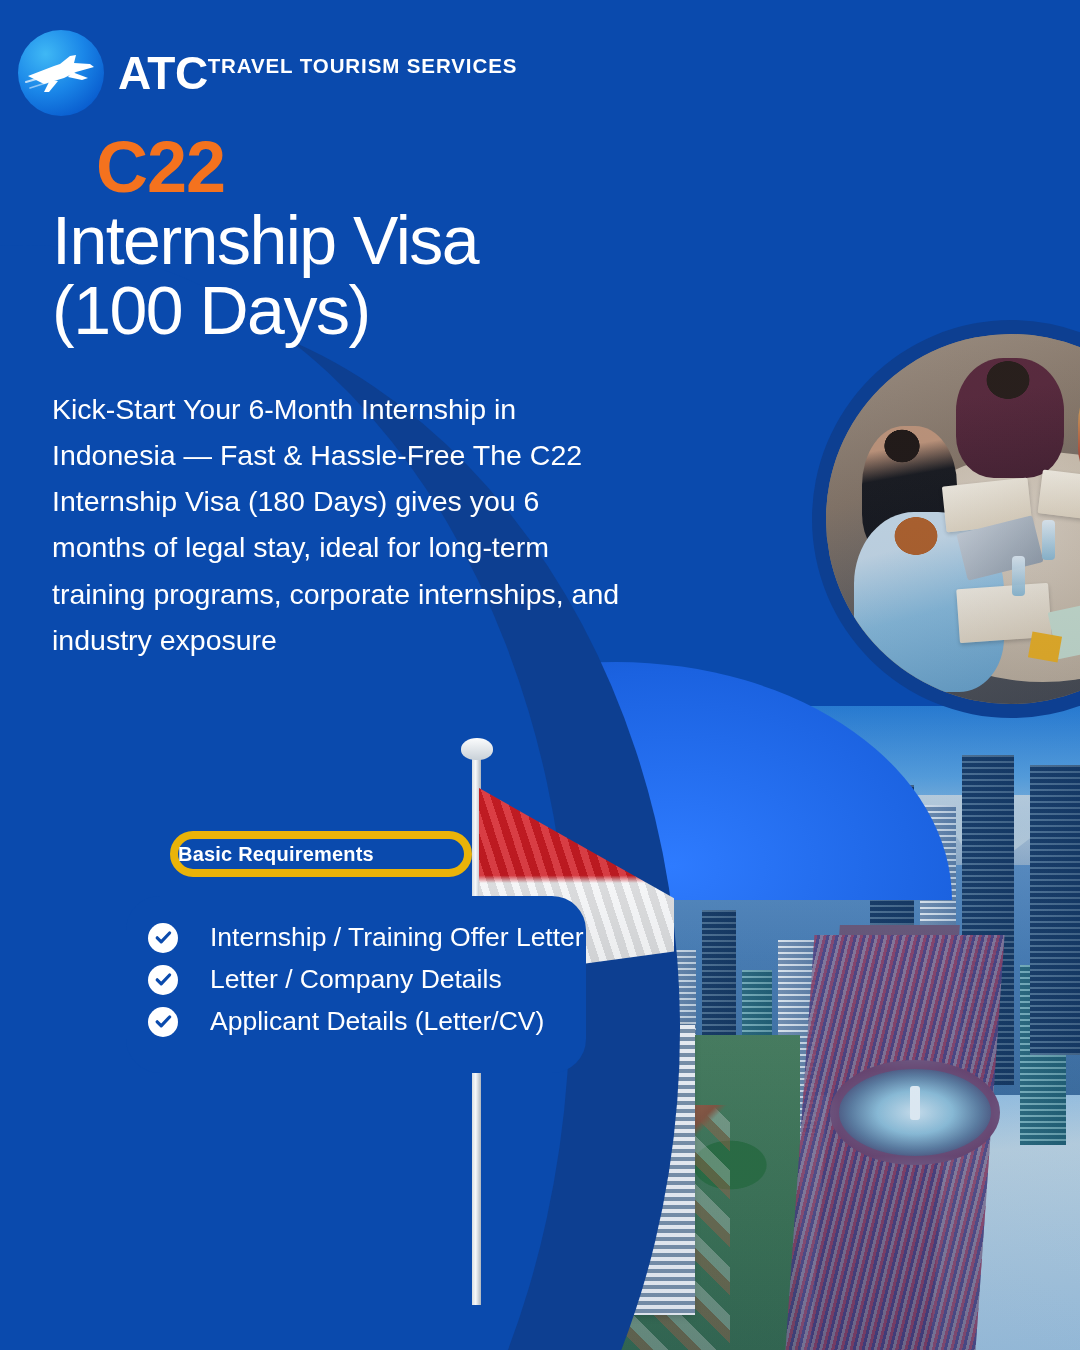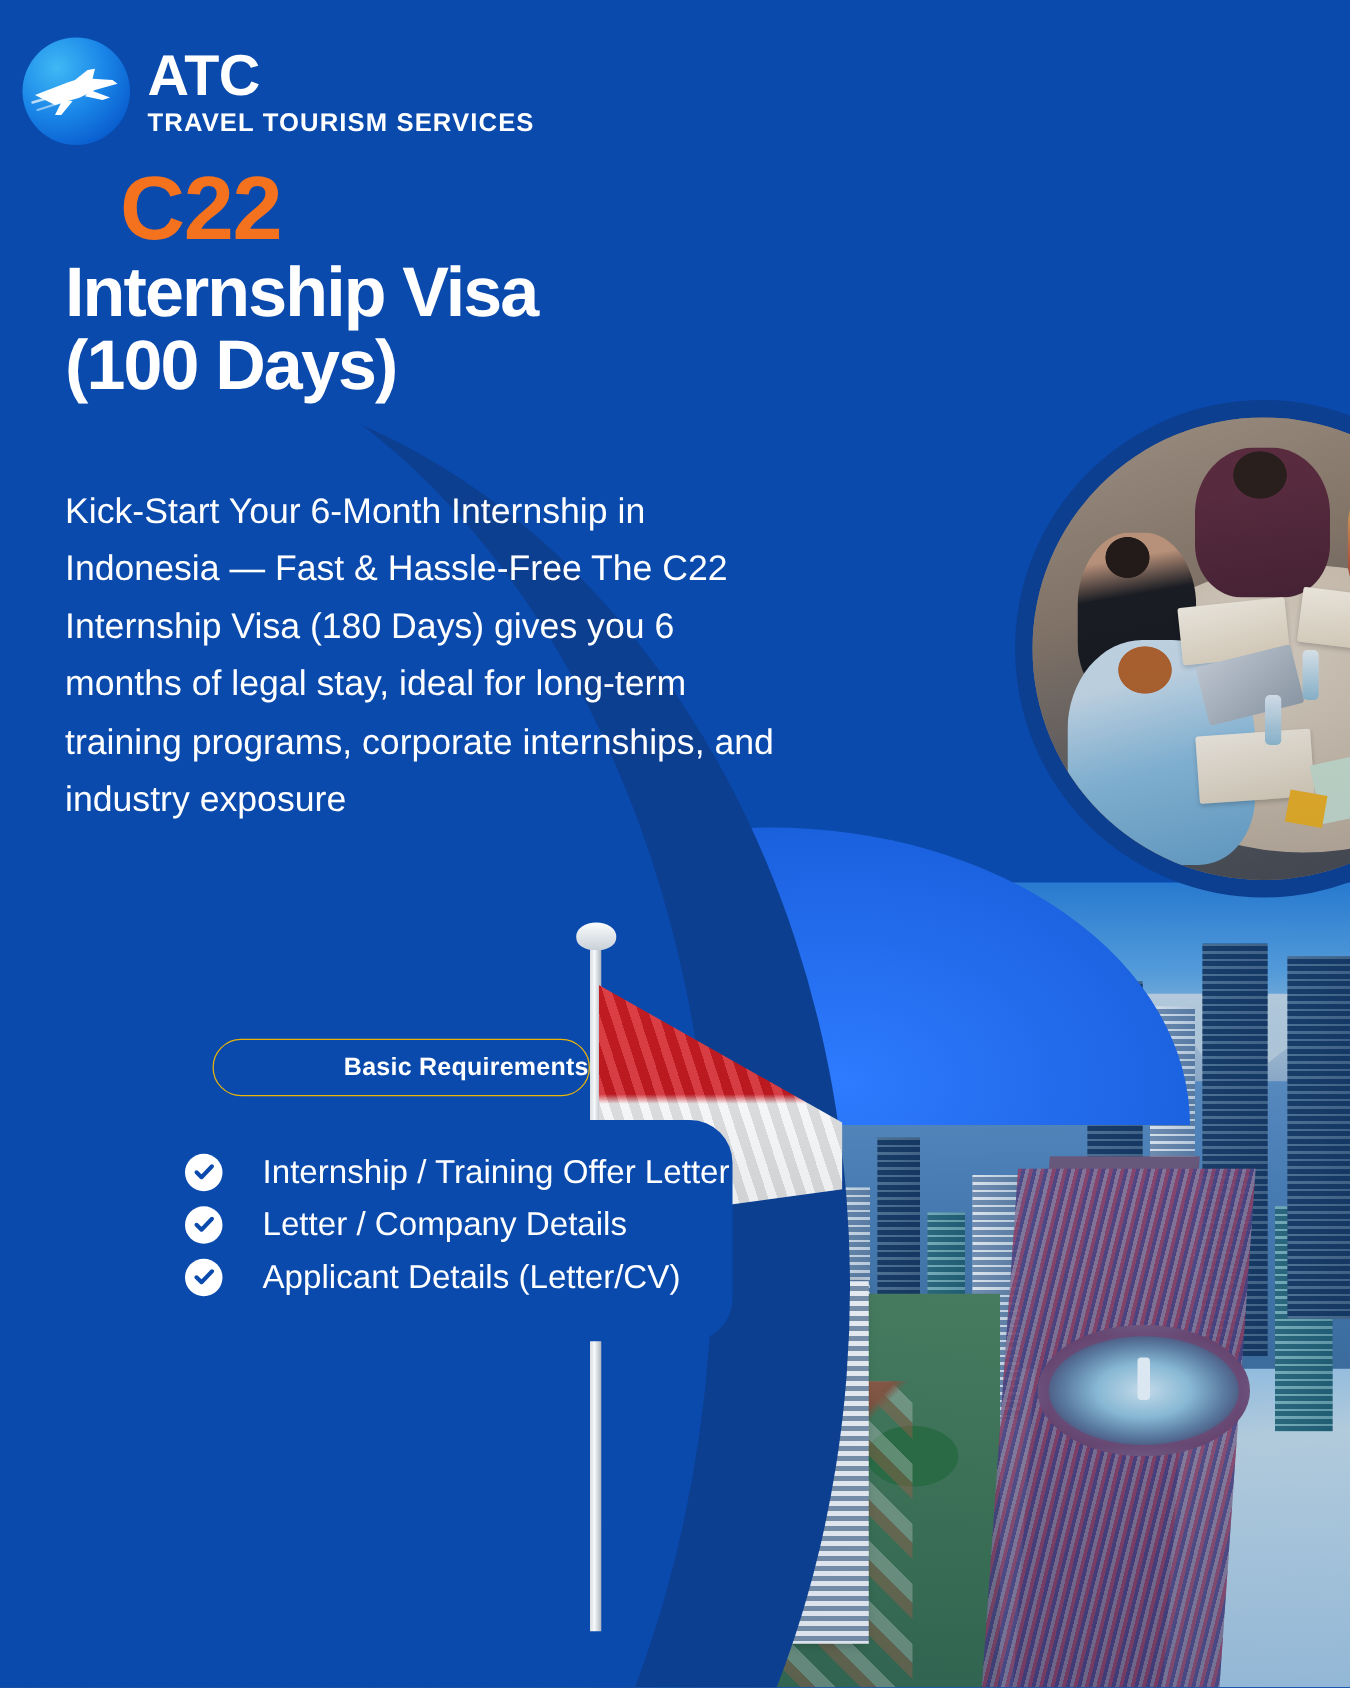--- a/index.html
+++ b/index.html
@@ -222,35 +222,35 @@
   }
 
   
   .logo-row{position:absolute; left:18px; top:30px; z-index:20; display:flex; align-items:center; gap:14px;}
   .logo-badge{
     width:86px; height:86px; border-radius:50%;
     background:radial-gradient(circle at 32% 28%, #3fb8f5 0%, #1a86e8 45%, #0a5fd0 78%, #0a4fc0 100%);
     position:relative; flex:none;
   }
   .logo-badge svg{position:absolute; left:6px; top:20px;}
-  .logo-text{display:flex; flex-direction:column; line-height:1;}
+  .logo-text{display:flex; flex-direction:row; line-height:1;}
   .logo-atc{
     color:#ffffff; font-size:46px; font-weight:bold; letter-spacing:-0.5px;
   }
   .logo-tag{
     color:#ffffff; font-size:20.5px; font-weight:bold; letter-spacing:0.9px; margin-top:6px;
   }
 
   .c22{
     position:absolute; left:52px; top:131px; z-index:20;
     color:#f4721e; font-size:72px; font-weight:bold; letter-spacing:-1px; line-height:1;margin-left:44px;
   }
   .headline{
     position:absolute; left:52px; top:205px; z-index:20;
-    color:#ffffff; font-size:56px; font-weight:bold; line-height:1.03; letter-spacing:-1.5px;
+    color:#ffffff; font-size:68px; font-weight:normal; line-height:1.03; letter-spacing:-1.5px;
   }
   .body-copy{
     position:absolute; left:52px; top:386px; z-index:20; width:580px;
     color:#ffffff; font-size:28.5px; line-height:1.62; font-weight:400;
   }
 
   
   .circle-ring{
     position:absolute; left:812px; top:320px; width:398px; height:398px;
     border-radius:50%; background:#0d3f91; z-index:10;
@@ -272,22 +272,22 @@
     background:linear-gradient(150deg,#cfd6dc,#9aa4ad);transform:rotate(-14deg);border-radius:3px;}
   .cp-bottle{position:absolute;width:13px;height:40px;border-radius:4px;
     background:linear-gradient(180deg,rgba(235,245,250,.95),rgba(140,190,215,.9));}
   .cp-postit{position:absolute;width:30px;height:26px;background:#f5b723;transform:rotate(10deg);}
   .cp-mint{position:absolute;width:58px;height:48px;background:#cfe5d2;transform:rotate(-12deg);border-radius:2px;}
   .cp-tint{position:absolute;inset:0;background:linear-gradient(180deg,rgba(8,40,95,.06),rgba(8,30,80,.14));}
 
   
   .req-pill{
     position:absolute; left:170px; top:831px; width:302px; height:46px;
-    border:1px solid #eab308; border-radius:28px;
-    display:flex; align-items:center; justify-content:flex-end;
+    border:8px solid #eab308; border-radius:28px;
+    display:flex; align-items:center; justify-content:flex-start;
     z-index:22;
   }
   .req-pill span{
     color:#ffffff; font-size:20px; font-weight:bold; letter-spacing:.2px;
   }
 
   
   .check-card{
     position:absolute; left:126px; top:896px; width:460px; height:177px;
     background:#0a4aad; border-radius:34px; z-index:21;

